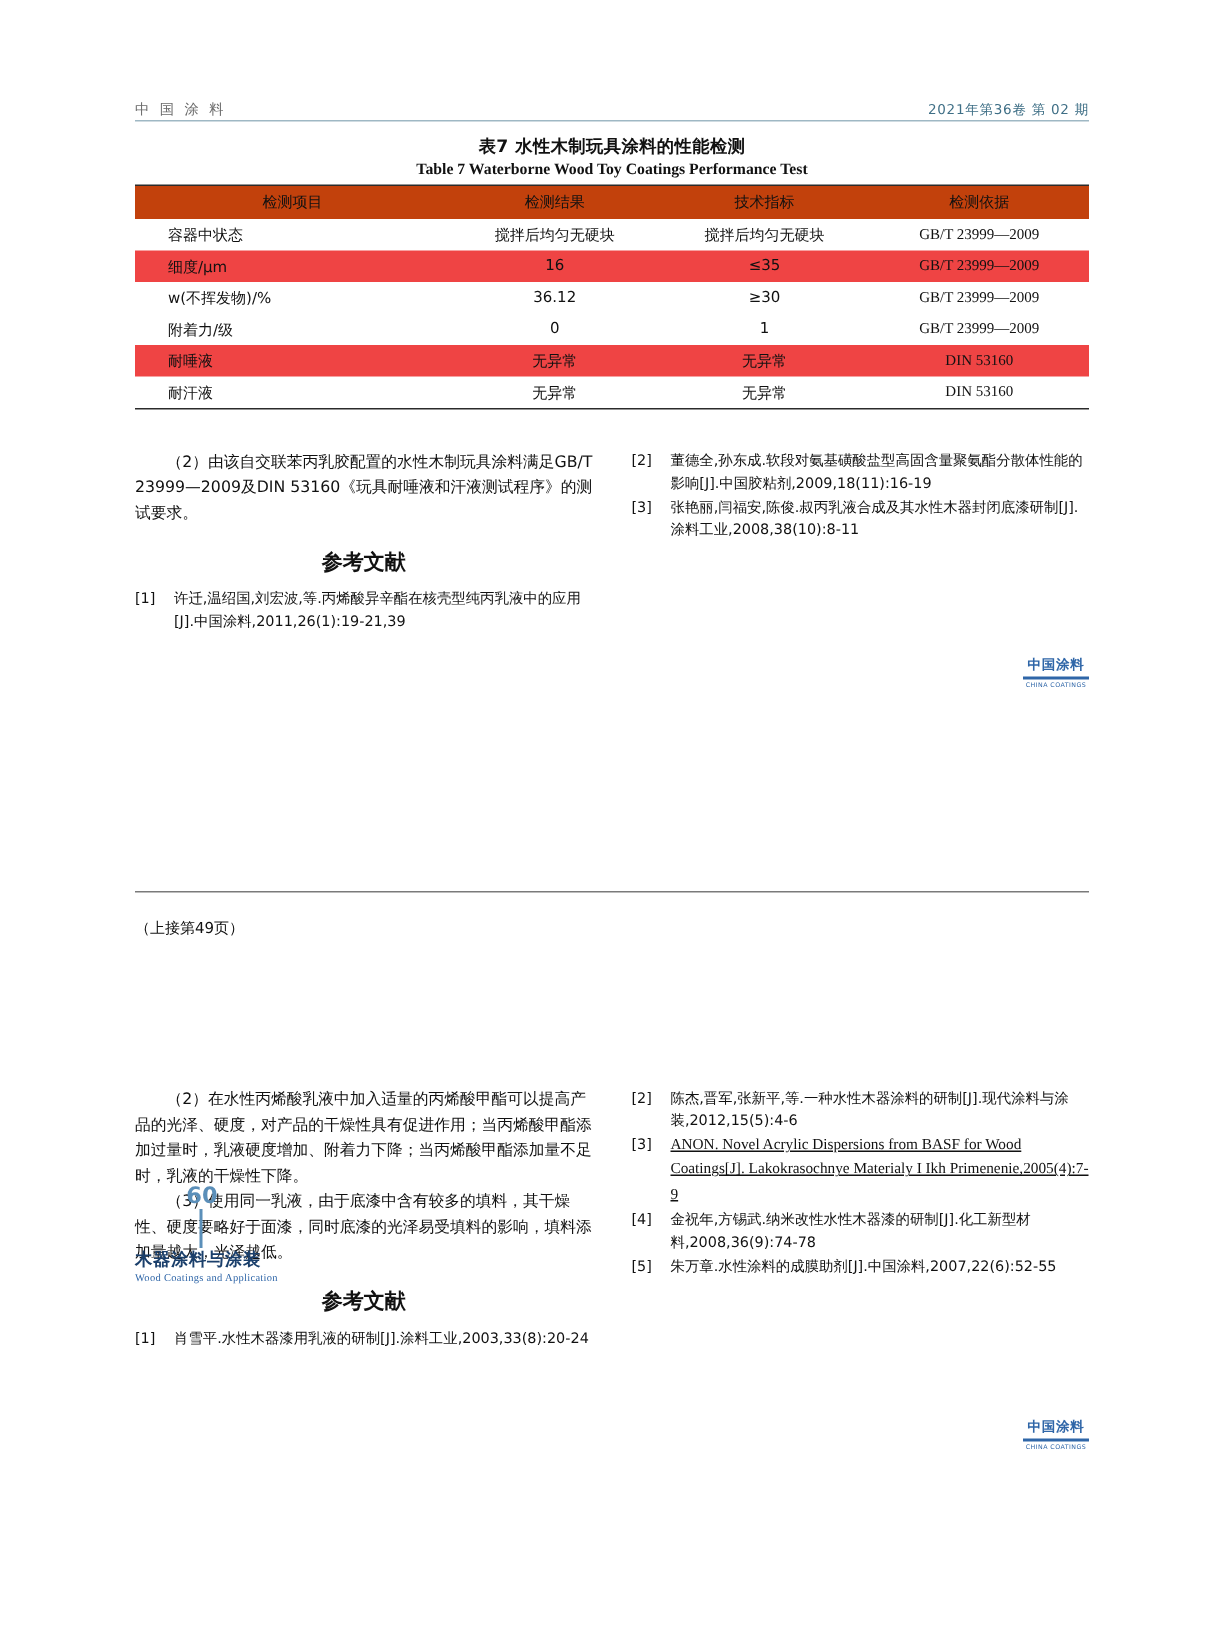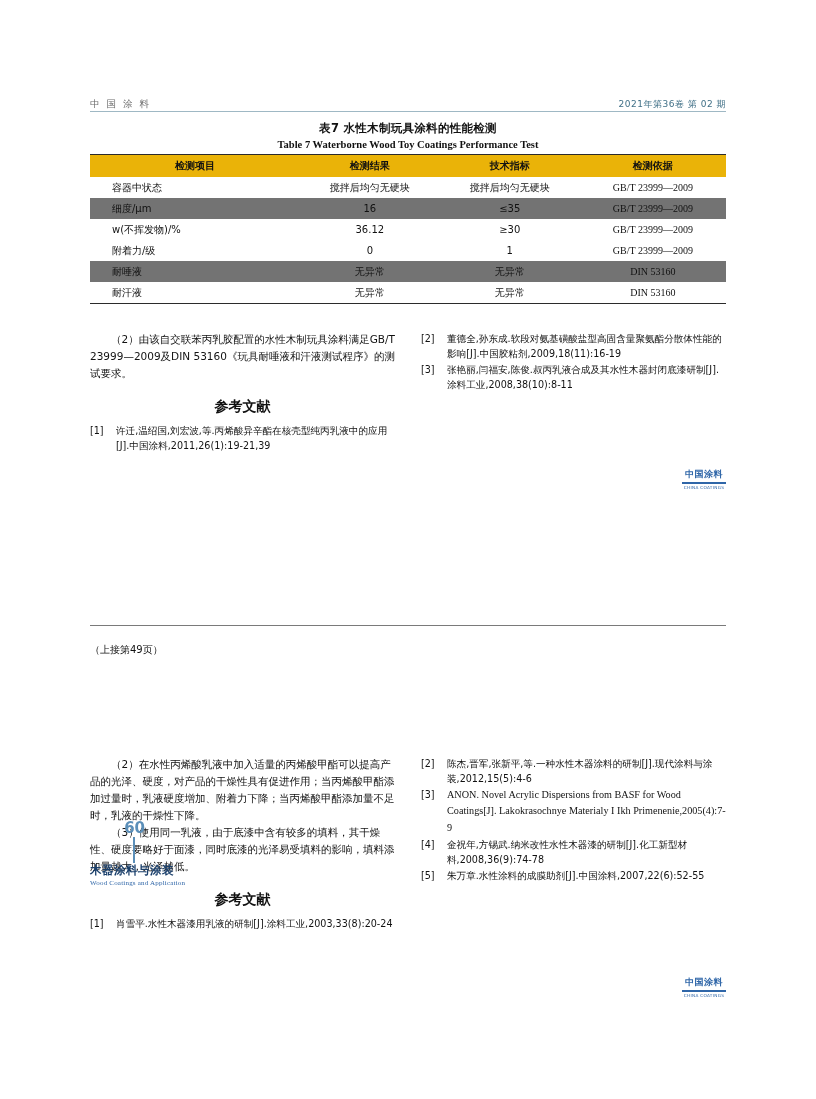--- a/index.html
+++ b/index.html
@@ -14,21 +14,20 @@
     color: #111;
     position: relative;
     overflow: hidden;
   }
   .page {
     position: relative;
     width: 816px;
     height: 898px;
     box-sizing: border-box;
     padding: 0 90px;
-    margin-top: 31px;
   }
 
   
   .runhead {
     position: absolute;
     left: 90px;
     right: 90px;
     top: 58px;
     height: 22px;
     display: flex;
@@ -78,35 +77,35 @@
     font-family: "Liberation Serif", serif;
     font-weight: bold;
     margin-bottom: 4px;
   }
   table.data {
     width: 100%;
     border-collapse: collapse;
     font-size: 10px;
   }
   table.data th {
-    background: #eab308;
-    font-weight: bold;
+    background: #c2410c;
+    font-weight: normal;
     font-family: "DejaVu Sans", sans-serif;
     font-size: 10px;
     padding: 4px 2px;
     text-align: center;
     border: none;
   }
   table.data td {
     padding: 3.5px 2px;
     font-size: 10px;
     border: none;
     font-family: "DejaVu Sans", sans-serif;
   }
-  table.data tr.shade td { background: #737373; }
+  table.data tr.shade td { background: #ef4444; }
   table.data td.c0 { text-align: left; padding-left: 22px; }
   table.data td.c1, table.data td.c2, table.data td.c3 { text-align: center; }
   table.data td.c3 { font-family: "Liberation Serif", serif; }
   .rule-top { border-top: 1.1px solid #2b2b2b; }
   .rule-bot { border-bottom: 1.1px solid #2b2b2b; }
 
   
   .cols {
     position: absolute;
     left: 90px;
@@ -139,21 +138,21 @@
     margin-bottom: 1px;
     font-family: "DejaVu Sans", sans-serif;
   }
   .ref .num {
     width: 26px;
     flex: 0 0 26px;
   }
   .ref .txt {
     flex: 1 1 auto;
   }
-  .ref.en .txt { font-family: "Liberation Serif", serif; font-size: 10.2px; }
+  .ref.en .txt { font-family: "Liberation Serif", serif; font-size: 10.2px; text-decoration: underline; }
 
   
   .logo {
     width: 44px;
     text-align: center;
     font-family: "DejaVu Sans", sans-serif;
   }
   .logo .cn {
     color: #2f66a8;
     font-size: 9px;

